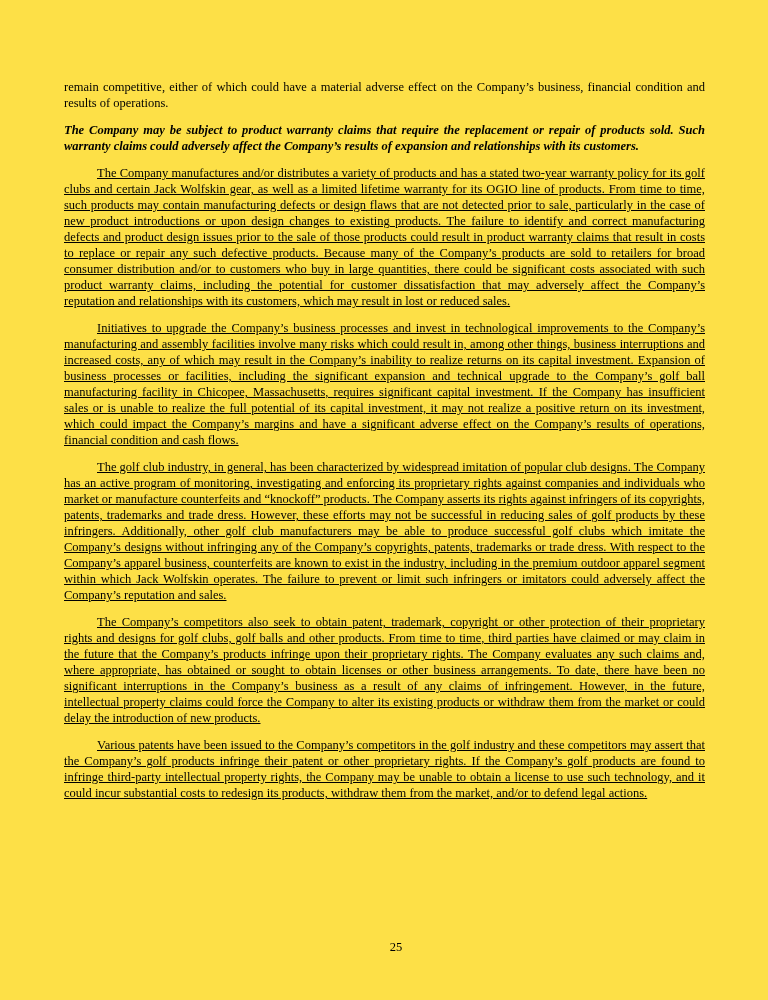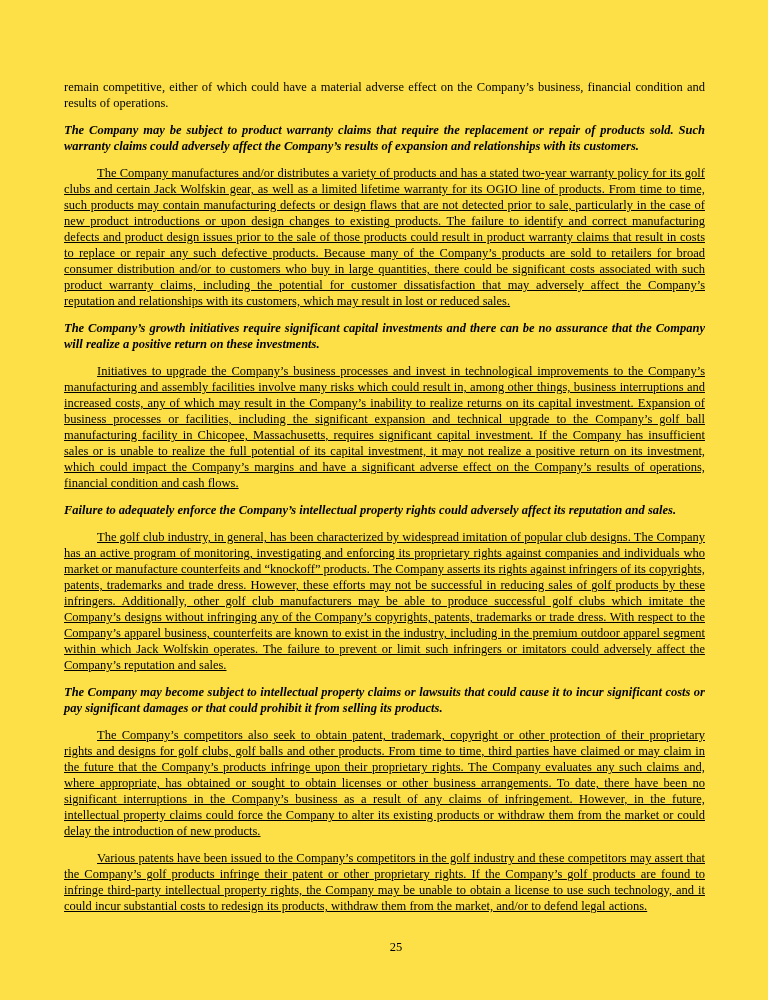--- a/index.html
+++ b/index.html
@@ -47,22 +47,19 @@
   }
 </style>
 </head>
 <body>
 
 <div class="doc-page">
   <div class="content">
     <p class="para">remain competitive, either of which could have a material adverse effect on the Company’s business, financial condition and results of operations.</p>
     <p class="heading">The Company may be subject to product warranty claims that require the replacement or repair of products sold. Such warranty claims could adversely affect the Company’s results of expansion and relationships with its customers.</p>
     <p class="para indent">The Company manufactures and/or distributes a variety of products and has a stated two-year warranty policy for its golf clubs and certain Jack Wolfskin gear, as well as a limited lifetime warranty for its OGIO line of products. From time to time, such products may contain manufacturing defects or design flaws that are not detected prior to sale, particularly in the case of new product introductions or upon design changes to existing products. The failure to identify and correct manufacturing defects and product design issues prior to the sale of those products could result in product warranty claims that result in costs to replace or repair any such defective products. Because many of the Company’s products are sold to retailers for broad consumer distribution and/or to customers who buy in large quantities, there could be significant costs associated with such product warranty claims, including the potential for customer dissatisfaction that may adversely affect the Company’s reputation and relationships with its customers, which may result in lost or reduced sales.</p>
-    <p class="heading">The Company’s growth initiatives require significant capital investments and there can be no assurance that the Company will realize a positive return on these investments.</p>
     <p class="para indent">Initiatives to upgrade the Company’s business processes and invest in technological improvements to the Company’s manufacturing and assembly facilities involve many risks which could result in, among other things, business interruptions and increased costs, any of which may result in the Company’s inability to realize returns on its capital investment. Expansion of business processes or facilities, including the significant expansion and technical upgrade to the Company’s golf ball manufacturing facility in Chicopee, Massachusetts, requires significant capital investment.  If the Company has insufficient sales or is unable to realize the full potential of its capital investment, it may not realize a positive return on its investment, which could impact the Company’s margins and have a significant adverse effect on the Company’s results of operations, financial condition and cash flows.</p>
-    <p class="heading">Failure to adequately enforce the Company’s intellectual property rights could adversely affect its reputation and sales.</p>
     <p class="para indent">The golf club industry, in general, has been characterized by widespread imitation of popular club designs. The Company has an active program of monitoring, investigating and enforcing its proprietary rights against companies and individuals who market or manufacture counterfeits and “knockoff” products. The Company asserts its rights against infringers of its copyrights, patents, trademarks and trade dress. However, these efforts may not be successful in reducing sales of golf products by these infringers. Additionally, other golf club manufacturers may be able to produce successful golf clubs which imitate the Company’s designs without infringing any of the Company’s copyrights, patents, trademarks or trade dress. With respect to the Company’s apparel business, counterfeits are known to exist in the industry, including in the premium outdoor apparel segment within which Jack Wolfskin operates. The failure to prevent or limit such infringers or imitators could adversely affect the Company’s reputation and sales.</p>
-    <p class="heading">The Company may become subject to intellectual property claims or lawsuits that could cause it to incur significant costs or pay significant damages or that could prohibit it from selling its products.</p>
     <p class="para indent">The Company’s competitors also seek to obtain patent, trademark, copyright or other protection of their proprietary rights and designs for golf clubs, golf balls and other products. From time to time, third parties have claimed or may claim in the future that the Company’s products infringe upon their proprietary rights. The Company evaluates any such claims and, where appropriate, has obtained or sought to obtain licenses or other business arrangements. To date, there have been no significant interruptions in the Company’s business as a result of any claims of infringement. However, in the future, intellectual property claims could force the Company to alter its existing products or withdraw them from the market or could delay the introduction of new products.</p>
     <p class="para indent">Various patents have been issued to the Company’s competitors in the golf industry and these competitors may assert that the Company’s golf products infringe their patent or other proprietary rights. If the Company’s golf products are found to infringe third-party intellectual property rights, the Company may be unable to obtain a license to use such technology, and it could incur substantial costs to redesign its products, withdraw them from the market, and/or to defend legal actions.</p>
   </div>
   <div class="page-number">25</div>
 </div>
 
 </body></html>

